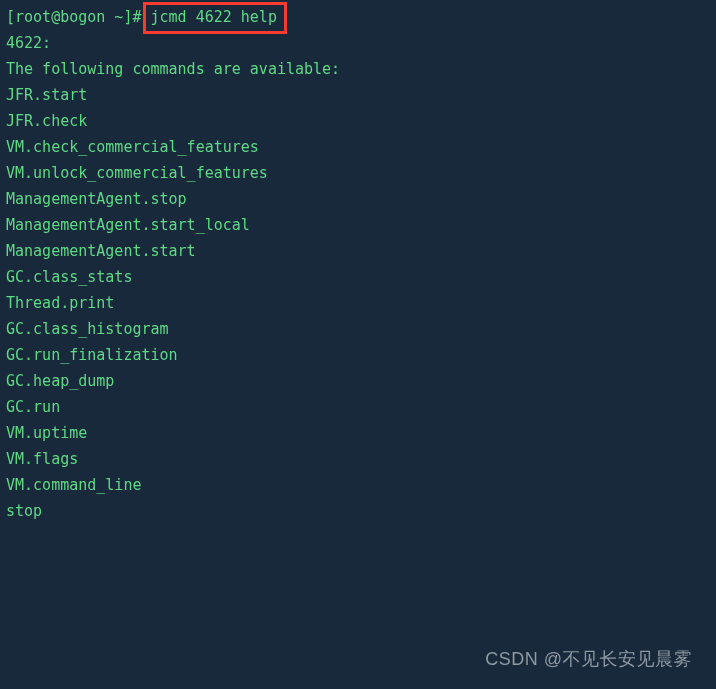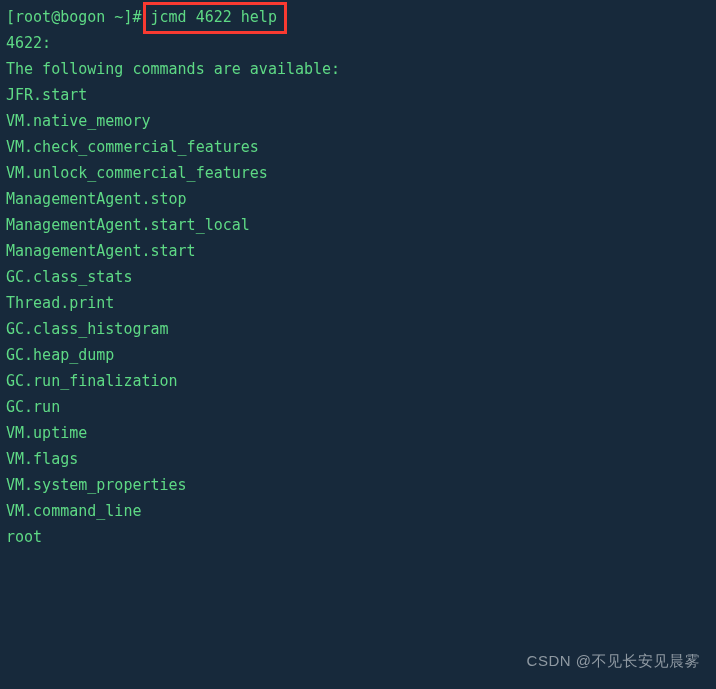--- a/index.html
+++ b/index.html
@@ -43,53 +43,52 @@
     left: 143px;
     top: 2px;
     width: 144px;
     height: 32px;
     border: 3px solid #f93a31;
     box-sizing: border-box;
     pointer-events: none;
   }
   .watermark {
     position: absolute;
-    right: 16px;
+    right: 24px;
     bottom: 18px;
     font-family: "Liberation Sans", "DejaVu Sans", sans-serif;
-    font-size: 15px;
+    font-size: 18px;
     color: #8f99a2;
     white-space: nowrap;
     letter-spacing: 0.5px;
   }
 </style>
 </head>
 <body>
 
 <div id="terminal">
   <div class="lines">
     <div class="line prompt-line"><span class="prompt-user">[root@bogon ~]#</span><span class="cmd-text"> <span>jcmd 4622 help</span></span></div>
     <div class="line">4622:</div>
     <div class="line">The following commands are available:</div>
     <div class="line">JFR.start</div>
-    <div class="line">VM.native_memory</div>
+    <div class="line">JFR.check</div>
     <div class="line">VM.check_commercial_features</div>
     <div class="line">VM.unlock_commercial_features</div>
     <div class="line">ManagementAgent.stop</div>
     <div class="line">ManagementAgent.start_local</div>
     <div class="line">ManagementAgent.start</div>
     <div class="line">GC.class_stats</div>
     <div class="line">Thread.print</div>
     <div class="line">GC.class_histogram</div>
+    <div class="line">GC.run_finalization</div>
     <div class="line">GC.heap_dump</div>
-    <div class="line">GC.run_finalization</div>
     <div class="line">GC.run</div>
     <div class="line">VM.uptime</div>
     <div class="line">VM.flags</div>
-    <div class="line">VM.system_properties</div>
     <div class="line">VM.command_line</div>
-    <div class="line">root</div>
+    <div class="line">stop</div>
   </div>
 
   <div class="highlight-box"></div>
 
   <div class="watermark">CSDN @不见长安见晨雾</div>
 </div>
 
 </body></html>

